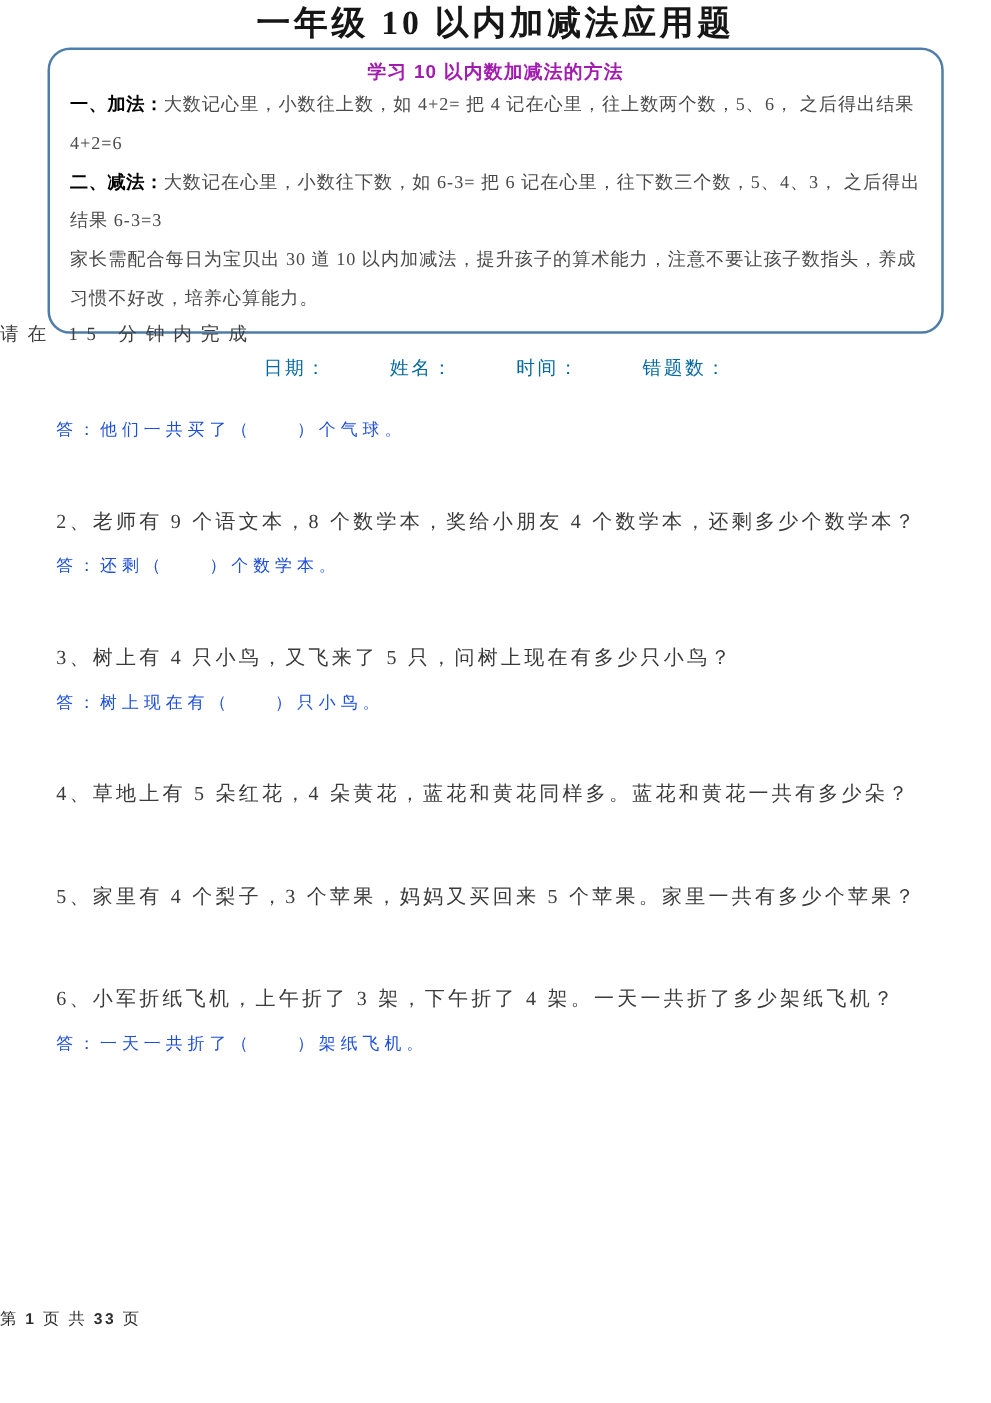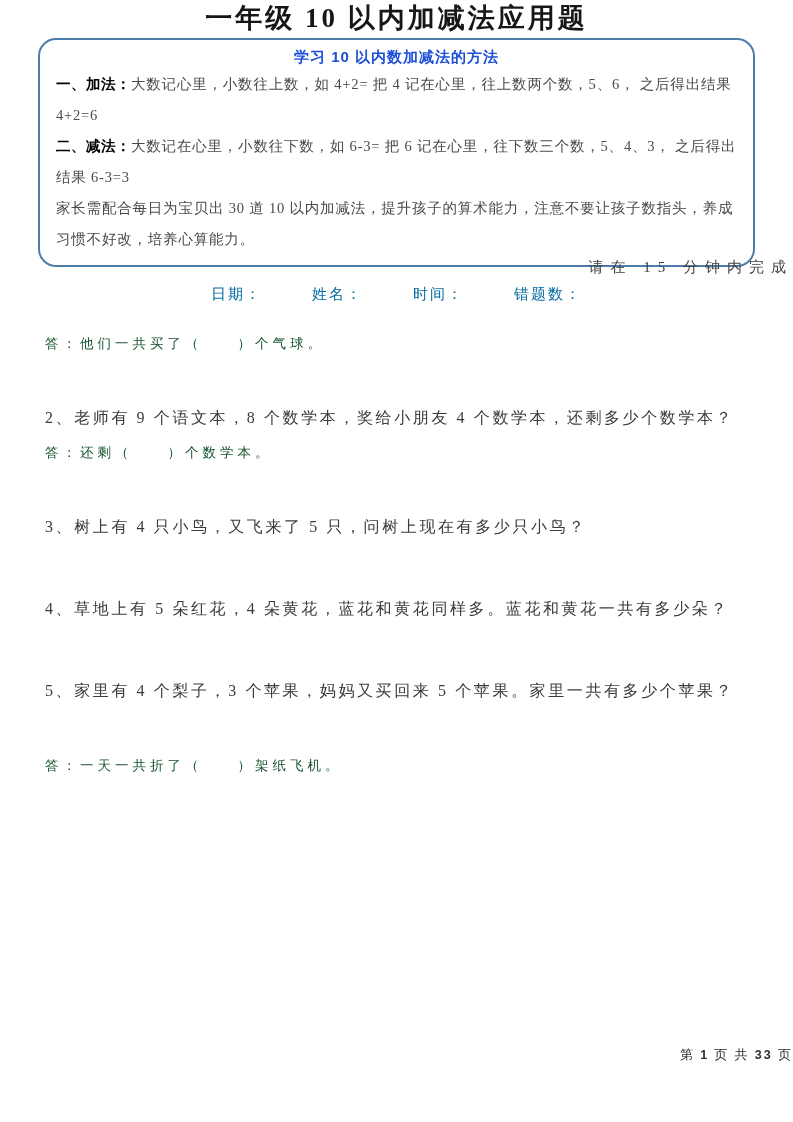--- a/index.html
+++ b/index.html
@@ -20,21 +20,21 @@
     width: 717px;
     border: 2px solid #4f7dab;
     border-radius: 18px;
     padding: 8px 16px 10px 16px;
     background: #ffffff;
   }
   .method-title {
     text-align: center;
     font-weight: bold;
     font-size: 15px;
-    color: #1d4ed8;
+    color: #a21caf;
     letter-spacing: 1px;
     font-family: "Liberation Sans", sans-serif;
     margin-bottom: 2px;
   }
   .method-line {
     margin: 0;
     font-size: 14.5px;
     line-height: 31px;
     color: #4a4a4a;
     letter-spacing: 0.8px;
@@ -55,21 +55,21 @@
     font-size: 27px;
     font-weight: bold;
     color: #161616;
     letter-spacing: 3px;
   }
   .subtitle {
     position: absolute;
     top: 258px;
     left: 0;
     right: 0;
-    text-align: right;
+    text-align: left;
     font-size: 15px;
     color: #3f3f3f;
     letter-spacing: 7px;
   }
   .fields-row {
     position: absolute;
     top: 285px;
     left: 0;
     right: 0;
     display: flex;
@@ -92,30 +92,30 @@
     letter-spacing: 2.6px;
     line-height: 34px;
   }
   .q-bold {
     font-weight: bold;
     font-family: "Liberation Sans", sans-serif;
   }
   .q-answer {
     margin-top: 8px;
     font-size: 13.5px;
-    color: #14532d;
+    color: #1d4ed8;
     letter-spacing: 4px;
     line-height: 19px;
   }
   .footer {
     position: absolute;
     top: 1046px;
     left: 0;
     right: 0;
-    text-align: right;
+    text-align: left;
     font-size: 13px;
     color: #2e2e2e;
     letter-spacing: 2px;
   }
   .footer .num {
     font-family: "Liberation Sans", sans-serif;
     font-weight: bold;
     font-size: 12.5px;
   }
 </style>
@@ -145,27 +145,29 @@
   <div class="questions" id="questions">
       <div class="q-block">
         <div class="q-answer">答：他们一共买了（　　）个气球。</div>
       </div>
       <div class="q-block">
         <div class="q-text"><span>2、老师有 9 个语文本，8 个数学本，奖给小朋友 4 个数学本，还剩多少个数学本？</span></div>
         <div class="q-answer">答：还剩（　　）个数学本。</div>
       </div>
       <div class="q-block">
         <div class="q-text"><span>3、树上有 4 只小鸟，又飞来了 5 只，问树上现在有多少只小鸟？</span></div>
+        <div class="q-answer">答：树上现在有（　　）只小鸟。</div>
       </div>
       <div class="q-block">
         <div class="q-text"><span>4、草地上有 5 朵红花，4 朵黄花，蓝花和黄花同样多。蓝花和黄花一共有多少朵？</span></div>
       </div>
       <div class="q-block">
         <div class="q-text"><span>5、家里有 4 个梨子，3 个苹果，妈妈又买回来 5 个苹果。家里一共有多少个苹果？</span></div>
       </div>
       <div class="q-block">
+        <div class="q-text"><span>6、小军折纸飞机，上午折了 3 架，下午折了 4 架。一天一共折了多少架纸飞机？</span></div>
         <div class="q-answer">答：一天一共折了（　　）架纸飞机。</div>
       </div>
     </div>
 
   <div class="footer"><span>第</span> <span class="num">1</span> <span>页 共</span> <span class="num">33</span> <span>页</span></div>
 
 </div>
 
 </body></html>

